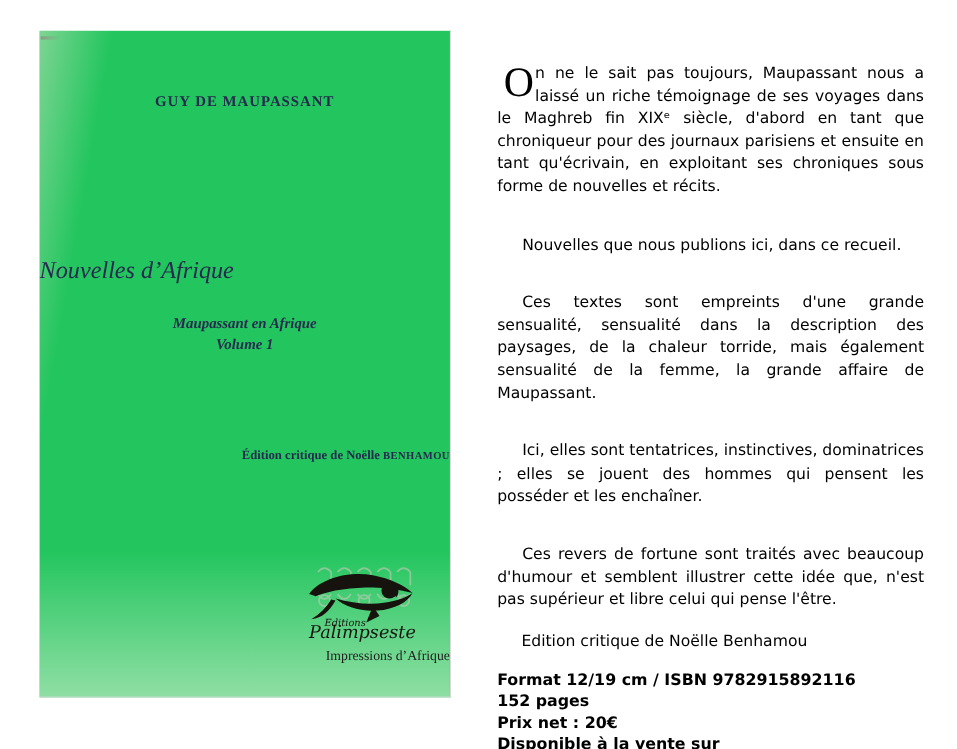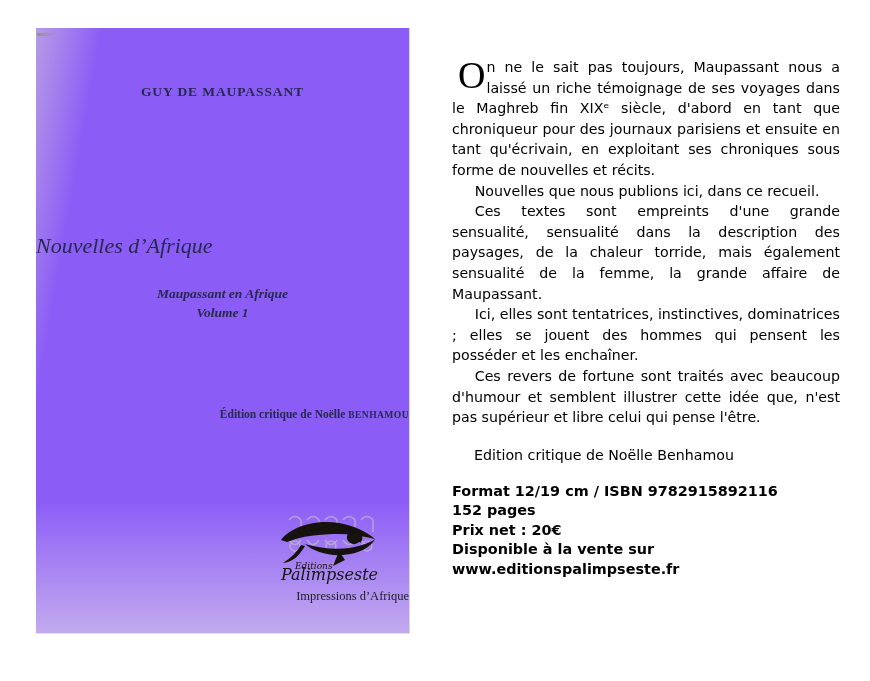--- a/index.html
+++ b/index.html
@@ -22,21 +22,21 @@
     background: #ffffff;
   }
 
   
   #book-cover {
     position: absolute;
     left: 36px;
     top: 28px;
     width: 374px;
     height: 606px;
-    background: #8b5cf6;
+    background: #22c55e;
     box-sizing: border-box;
     border-right: 1px solid #d9d9d9;
     border-bottom: 1px solid #e2e2e2;
     overflow: hidden;
   }
   
   #book-cover::before {
     content: "";
     position: absolute;
     left: 0; top: 0; right: 0; bottom: 0;
@@ -143,21 +143,21 @@
   #blurb {
     margin-top: 27px;
     font-family: "DejaVu Sans", sans-serif;
     font-size: 14.2px;
     line-height: 20.6px;
     text-align: justify;
     color: #000;
     hyphens: manual;
   }
   #blurb p { margin: 0; }
-  #blurb p.indent { text-indent: 1.6em; }
+  #blurb p.indent { text-indent: 1.6em; margin-top: 32px; }
   #blurb .dropcap {
     float: left;
     font-family: "Liberation Serif", "DejaVu Serif", serif;
     font-size: 38px;
     line-height: 33px;
     padding: 1px 1px 0 6px;
     margin-top: 1px;
     font-weight: normal;
     color: #000;
   }

